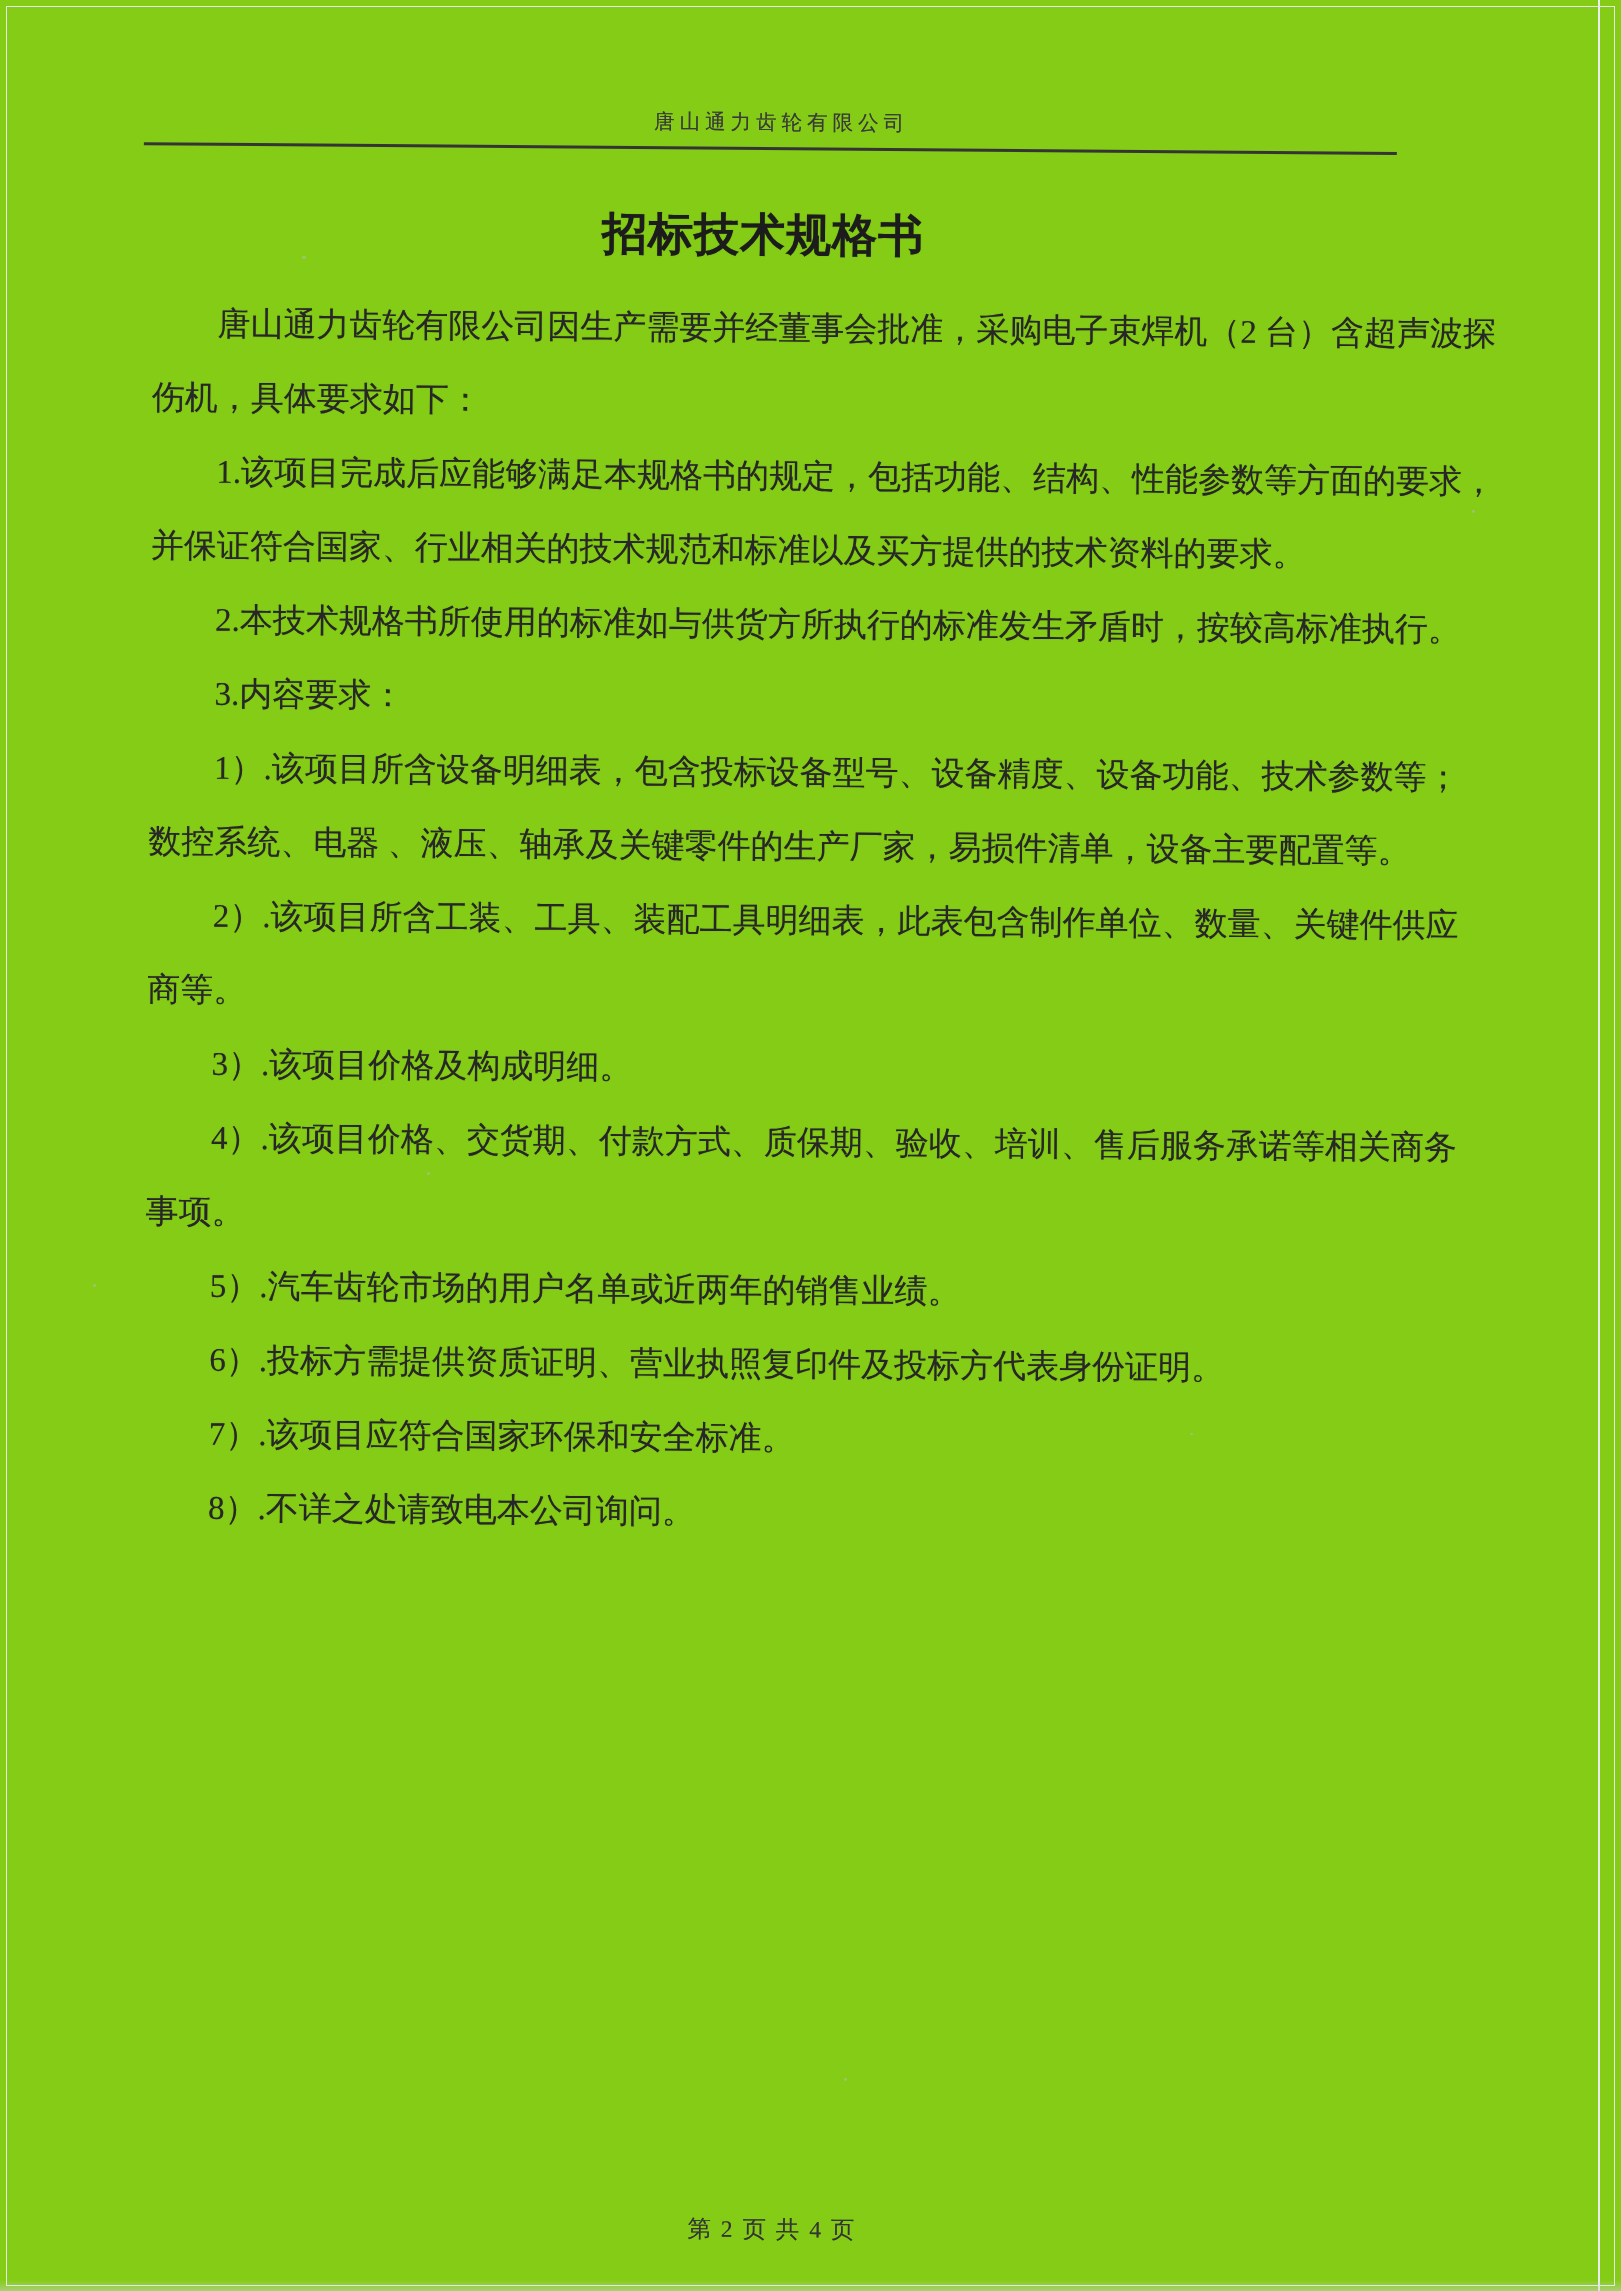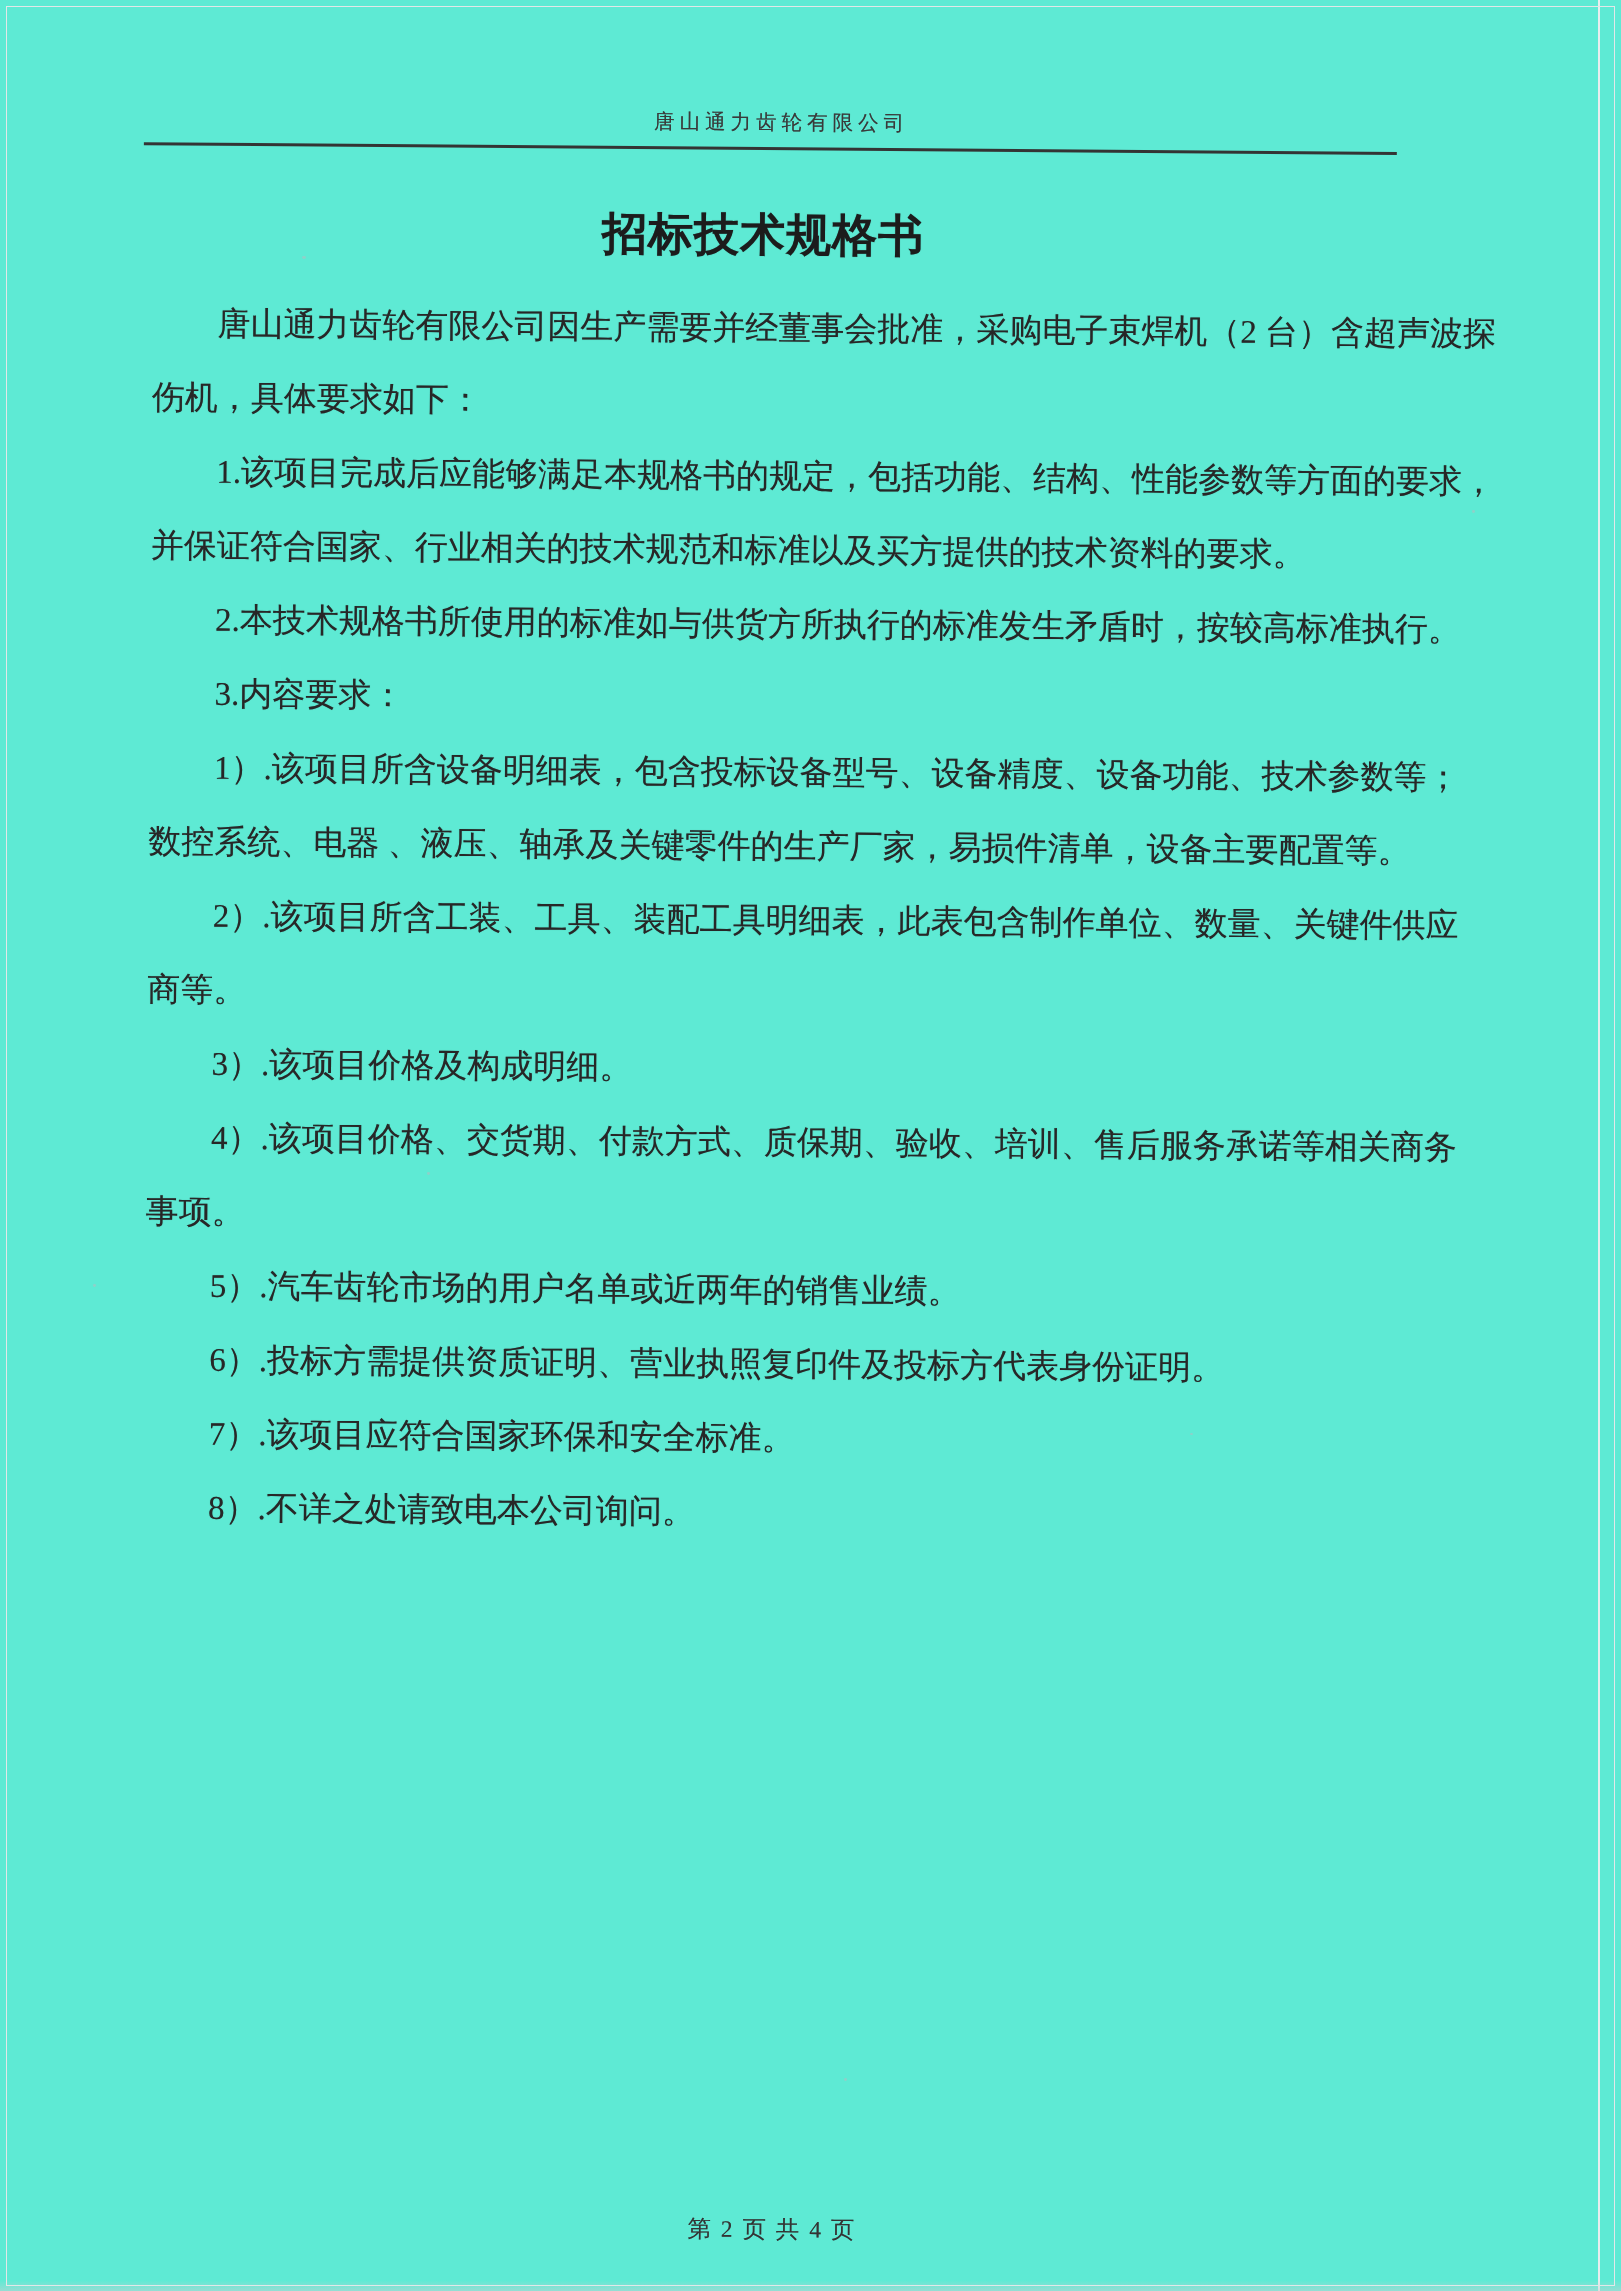--- a/index.html
+++ b/index.html
@@ -10,21 +10,21 @@
     width: 1621px;
     height: 2292px;
     position: relative;
     overflow: hidden;
     background: #ffffff;
     font-family: "Liberation Serif", "DejaVu Serif", serif;
   }
   .page {
     position: absolute;
     inset: 0;
-    background: #5eead4;
+    background: #84cc16;
   }
   .scan-border {
     position: absolute;
     inset: 5.9px;
     border: 1px solid #e3e7e8;
     pointer-events: none;
   }
   .right-edge {
     position: absolute;
     top: 0;

